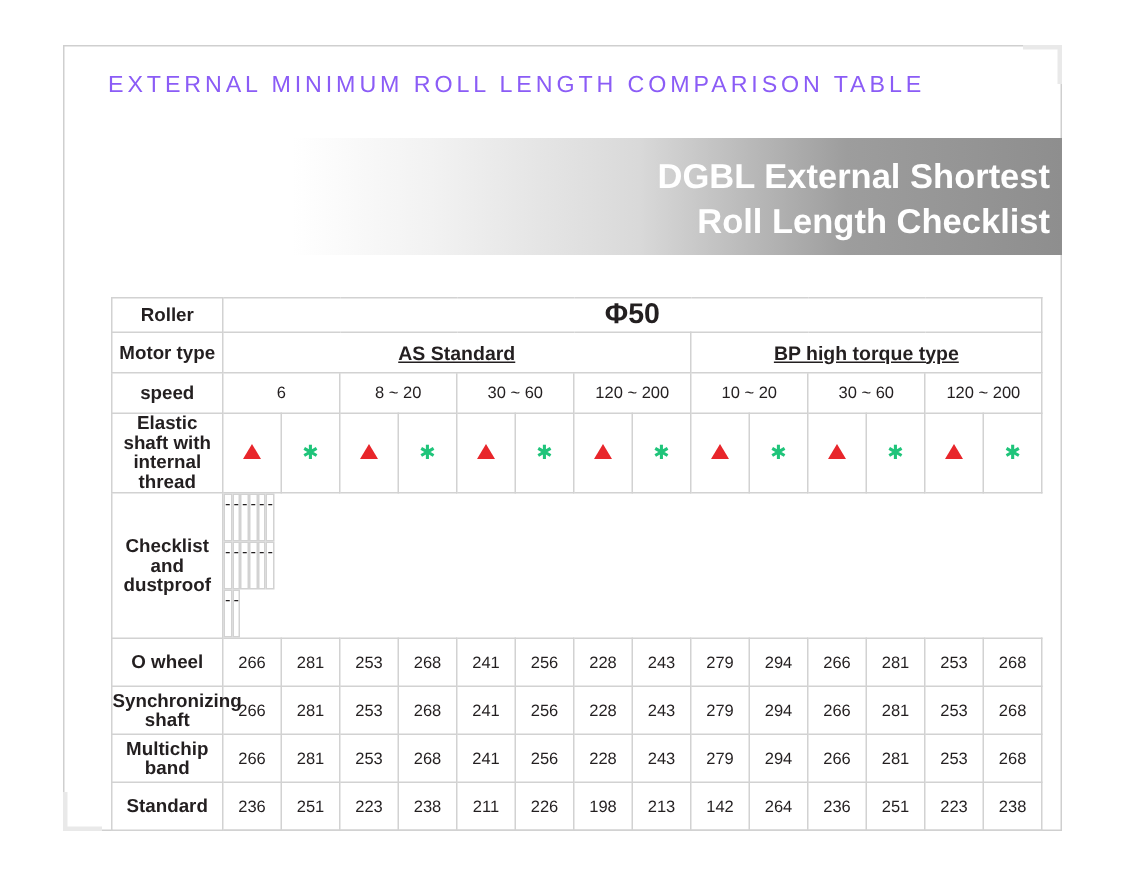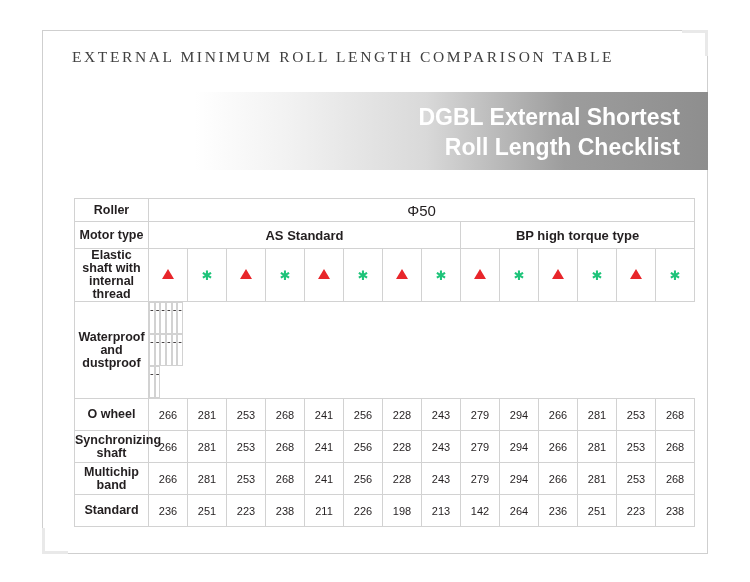--- a/index.html
+++ b/index.html
@@ -51,36 +51,36 @@
     box-sizing: border-box;
   }
 
   .eyebrow {
     position: absolute;
     left: 72px;
     top: 48px;
     width: 620px;
     font-size: 15.5px;
     letter-spacing: 2.6px;
-    color: #404040;
-    font-family: Liberation Serif, serif;
+    color: #8b5cf6;
+    font-family: Liberation Sans, sans-serif;
     white-space: nowrap;
   }
 
   .title-band {
     position: absolute;
     left: 195px;
     top: 92px;
     width: 513px;
     height: 78px;
     background: linear-gradient(to right, #ffffff 0%, #f2f2f2 18%, #d9d9d9 45%, #9d9d9d 72%, #8e8e8e 100%);
   }
   .title-text {
     position: absolute;
-    right: 28px;
+    right: 8px;
     top: 10px;
     width: 420px;
     text-align: right;
     font-size: 23px;
     font-weight: bold;
     color: #ffffff;
     line-height: 30px;
     font-family: "Liberation Sans", sans-serif;
   }
 
@@ -115,24 +115,25 @@
   .rowlabel {
     font-weight: bold;
     font-size: 12.5px;
     line-height: 13px;
     background: #ffffff;
     padding: 3px 2px;
   }
   .hdr-strong {
     font-weight: bold;
     font-size: 13px;
+    text-decoration: underline;
   }
   .hdr-phi {
-    font-weight: normal;
-    font-size: 15px;
+    font-weight: bold;
+    font-size: 19px;
     font-family: "Liberation Serif", serif;
   }
   .speed {
     font-size: 11px;
     color: #3a3a3a;
     height: 26px;
   }
   .val {
     font-size: 11px;
     color: #3a3a3a;
@@ -193,39 +194,49 @@
       <tbody>
         <tr class="h-roller">
           <td class="rowlabel">Roller</td>
           <td class="hdr-phi" colspan="14">Φ50</td>
         </tr>
         <tr class="h-motor">
           <td class="rowlabel">Motor type</td>
           <td class="hdr-strong" colspan="8">AS Standard</td>
           <td class="hdr-strong" colspan="6">BP high torque type</td>
         </tr>
+        <tr class="h-speed">
+          <td class="rowlabel">speed</td>
+          <td class="speed" colspan="2">6</td>
+          <td class="speed" colspan="2">8 ~ 20</td>
+          <td class="speed" colspan="2">30 ~ 60</td>
+          <td class="speed" colspan="2">120 ~ 200</td>
+          <td class="speed" colspan="2">10 ~ 20</td>
+          <td class="speed" colspan="2">30 ~ 60</td>
+          <td class="speed" colspan="2">120 ~ 200</td>
+        </tr>
         <tr class="h-elastic">
           <td class="rowlabel">Elastic shaft with internal thread</td>
           <td class="val"><span class="tri"></span></td>
           <td class="val"><span class="star">✱</span></td>
           <td class="val"><span class="tri"></span></td>
           <td class="val"><span class="star">✱</span></td>
           <td class="val"><span class="tri"></span></td>
           <td class="val"><span class="star">✱</span></td>
           <td class="val"><span class="tri"></span></td>
           <td class="val"><span class="star">✱</span></td>
           <td class="val"><span class="tri"></span></td>
           <td class="val"><span class="star">✱</span></td>
           <td class="val"><span class="tri"></span></td>
           <td class="val"><span class="star">✱</span></td>
           <td class="val"><span class="tri"></span></td>
           <td class="val"><span class="star">✱</span></td>
         </tr>
         <tr class="h-water">
-          <td class="rowlabel">Waterproof and dustproof</td>
+          <td class="rowlabel">Checklist and dustproof</td>
           <td class="val dash">-</td>
           <td class="val dash">-</td>
           <td class="val dash">-</td>
           <td class="val dash">-</td>
           <td class="val dash">-</td>
           <td class="val dash">-</td>
           <td class="val dash">-</td>
           <td class="val dash">-</td>
           <td class="val dash">-</td>
           <td class="val dash">-</td>

